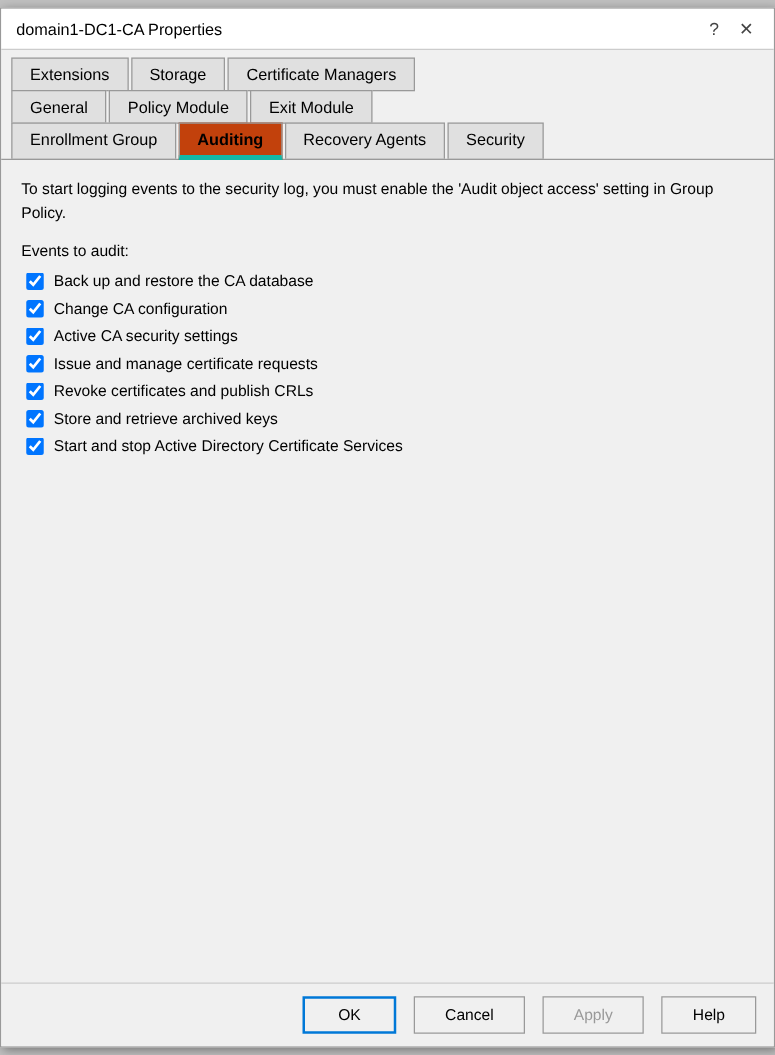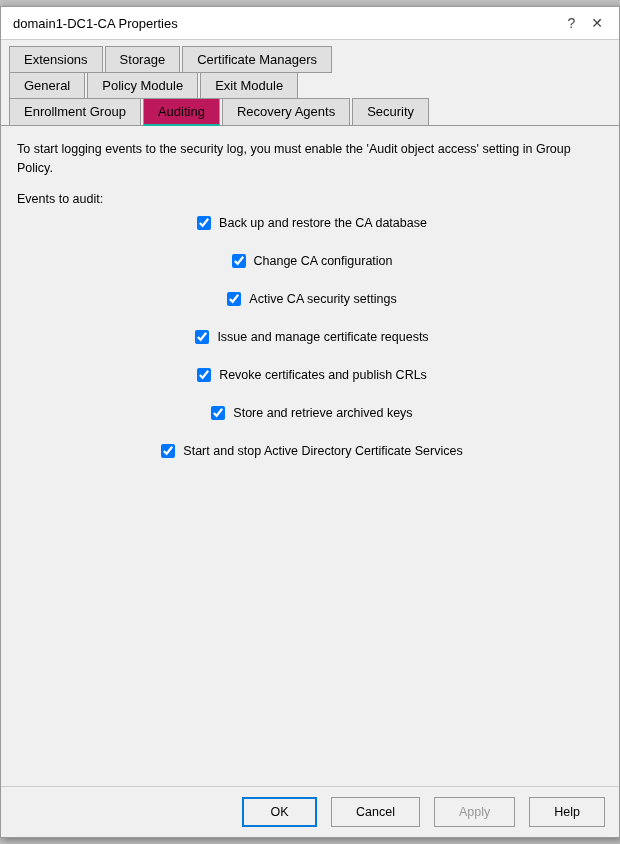--- a/index.html
+++ b/index.html
@@ -77,23 +77,23 @@
       cursor: pointer;
       margin-right: 2px;
       margin-bottom: -1px;
       font-size: 13px;
       color: #000;
       border-bottom: 1px solid #e0e0e0;
       white-space: nowrap;
     }
 
     .tab.active {
-      background: #be185d;
-      border-bottom: 2px solid #14b8a6;
-      font-weight: normal;
+      background: #c2410c;
+      border-bottom: 4px solid #14b8a6;
+      font-weight: bold;
       z-index: 1;
     }
 
     .tab:not(.active) {
       border-bottom: 1px solid #999;
     }
 
     .content-area {
       flex: 1;
       padding: 14px 16px;
@@ -112,23 +112,22 @@
     .events-label {
       font-size: 12.5px;
       color: #000;
       margin-bottom: 10px;
       font-weight: normal;
     }
 
     .checkbox-list {
       display: flex;
       flex-direction: column;
-      gap: 24px;
+      gap: 8px;
       margin-left: 4px;
-      align-items: center;
     }
 
     .checkbox-item {
       display: flex;
       align-items: center;
       gap: 8px;
     }
 
     .checkbox-item input[type="checkbox"] {
       width: 14px;

